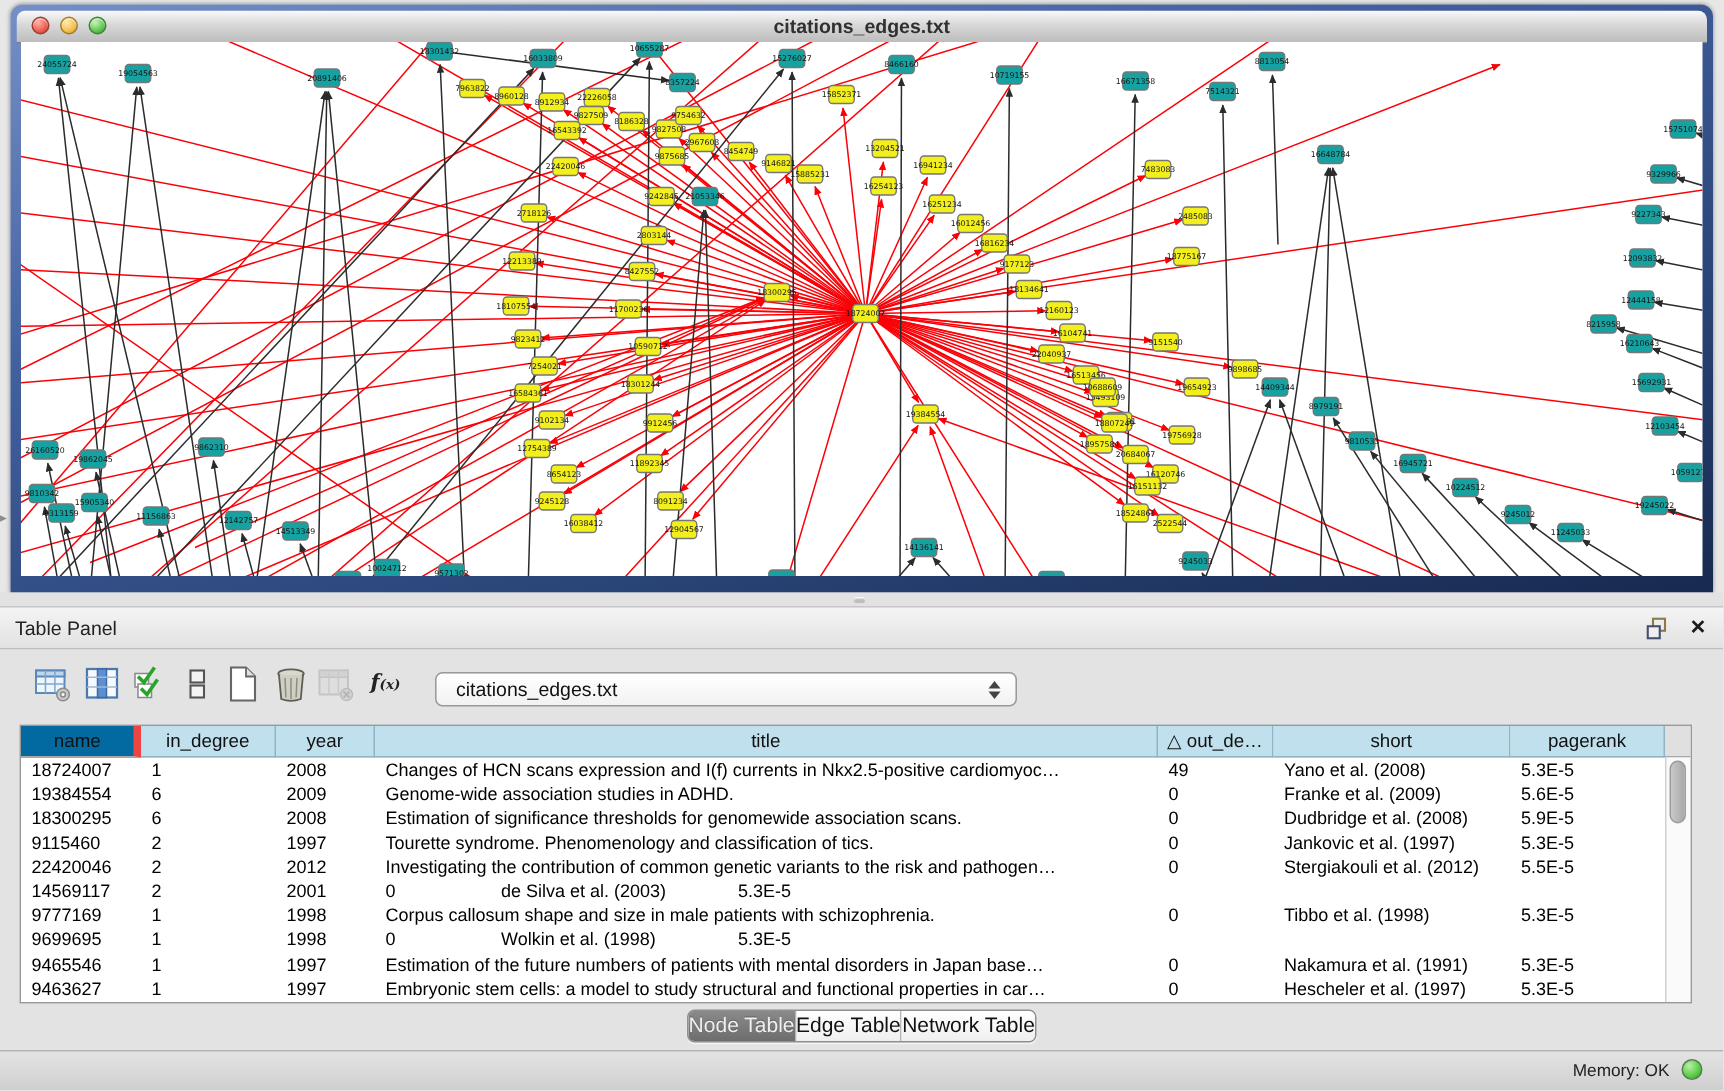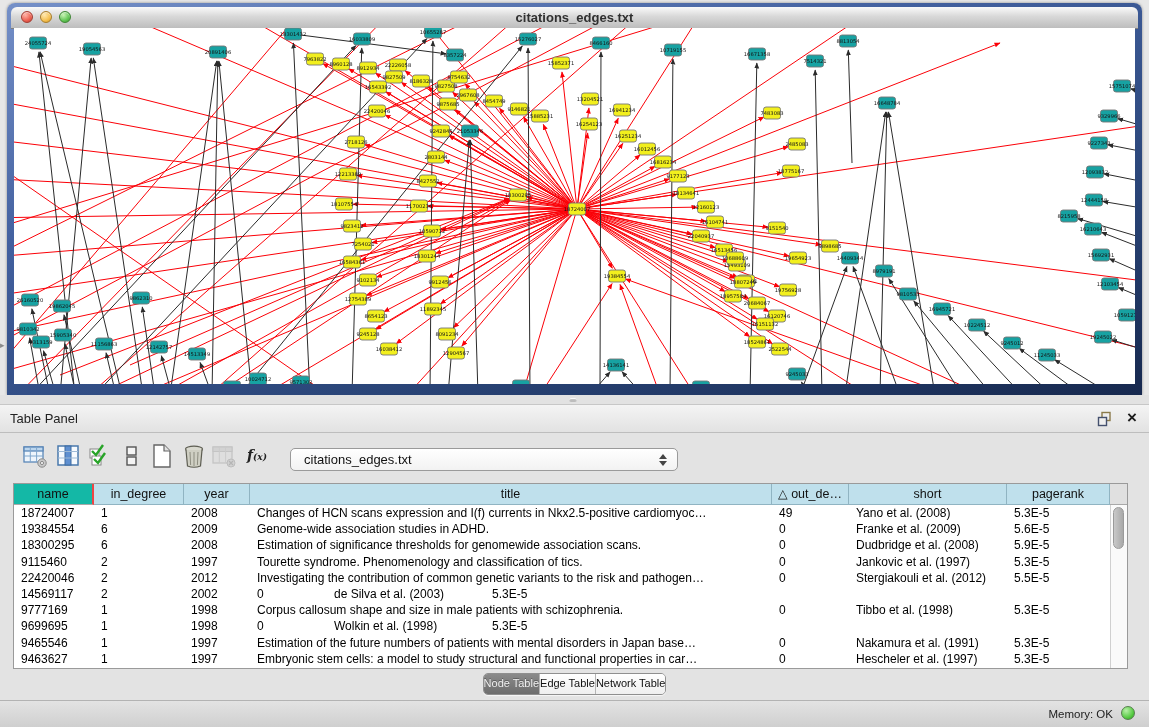--- a/index.html
+++ b/index.html
@@ -49,32 +49,32 @@
   .combo-arrows{position:absolute;right:9px;top:4px;width:9px;height:14px;}
   .combo-arrows .up{position:absolute;top:1px;left:0;width:0;height:0;border-left:4.5px solid transparent;border-right:4.5px solid transparent;border-bottom:5px solid #444;}
   .combo-arrows .down{position:absolute;bottom:1px;left:0;width:0;height:0;border-left:4.5px solid transparent;border-right:4.5px solid transparent;border-top:5px solid #444;}
 
   
   .table-wrap{position:absolute;left:13px;top:50px;width:1115px;height:186px;background:#fff;
     border:1px solid #9a9a9a;box-sizing:border-box;overflow:hidden;}
   .thead{display:flex;height:21px;}
   .hcell{box-sizing:border-box;height:21px;line-height:20px;text-align:center;font-size:12.5px;color:#111;
     background:#bfe0ec;border-right:1px solid #90b4c2;border-bottom:1px solid #90b4c2;overflow:hidden;white-space:nowrap;cursor:pointer;}
-  .hcell.hgray{background:#14b8a6;border-right:2px solid #ef4444;border-bottom:1px solid #a8a8a8;}
+  .hcell.hgray{background:#0369a1;border-right:5px solid #ef4444;border-bottom:1px solid #a8a8a8;}
   .hcorner{box-sizing:border-box;height:21px;background:#e0e0e0;border-bottom:1px solid #a8a8a8;flex:1;}
   .trow{display:flex;height:16.2px;align-items:center;cursor:default;}
   .tcell{box-sizing:border-box;padding-left:7px;font-size:12px;color:#000;overflow:hidden;white-space:nowrap;}
   .vscroll{position:absolute;right:0;top:21px;width:17px;bottom:0;background:#fafafa;border-left:1px solid #d0d0d0;box-sizing:border-box;}
   .vthumb{position:absolute;left:2px;top:2px;width:11px;height:42px;border-radius:6px;
     background:linear-gradient(90deg,#c9c9c9,#a8a8a8);border:1px solid #9a9a9a;box-sizing:border-box;cursor:pointer;}
 
   
   .tabs-row{position:absolute;left:0;top:240px;width:1149px;height:22px;display:flex;justify-content:center;}
   .seg{display:flex;border:1px solid #8f8f8f;border-radius:5px;overflow:hidden;height:20px;box-shadow:0 1px 1px rgba(255,255,255,.7);}
-  .seg-btn{padding:0 0;font-size:11px;line-height:19px;background:linear-gradient(#ffffff,#efefef);color:#111;
+  .seg-btn{padding:0 0;font-size:14px;line-height:19px;background:linear-gradient(#ffffff,#efefef);color:#111;
     border-right:1px solid #b5b5b5;cursor:pointer;white-space:nowrap;}
   .seg-btn:last-child{border-right:none;}
   .seg-btn.active{background:linear-gradient(#8a8a8a,#6d6d6d);color:#efefef;text-shadow:0 -1px 0 rgba(0,0,0,.3);}
 
   
   .statusbar{position:absolute;left:0;top:700px;width:1149px;height:27px;
     background:linear-gradient(#e3e3e3,#cfcfcf);border-top:1px solid #b3b3b3;box-sizing:border-box;}
   .mem-label{position:absolute;right:36px;top:7px;font-size:11.5px;color:#222;}
   .mem-dot{position:absolute;right:14px;top:5px;width:14px;height:14px;border-radius:50%;
     background:radial-gradient(circle at 35% 30%,#b8f0a8,#52c83e 65%,#2f9420);border:1px solid #56804e;box-sizing:border-box;}
@@ -877,21 +877,21 @@
             <div class="tcell" style="width:90px">2</div>
             <div class="tcell" style="width:66px">2012</div>
             <div class="tcell" style="width:522px">Investigating the contribution of common genetic variants to the risk and pathogen…</div>
             <div class="tcell" style="width:77px">0</div>
             <div class="tcell" style="width:158px">Stergiakouli et al. (2012)</div>
             <div class="tcell" style="width:103px">5.5E-5</div>
           </div>
           <div class="trow">
             <div class="tcell" style="width:80px">14569117</div>
             <div class="tcell" style="width:90px">2</div>
-            <div class="tcell" style="width:66px">2002</div>
+            <div class="tcell" style="width:66px">2001</div>
             <div class="tcell" style="width:77px">0</div>
             <div class="tcell" style="width:158px">de Silva et al. (2003)</div>
             <div class="tcell" style="width:103px">5.3E-5</div>
           </div>
           <div class="trow">
             <div class="tcell" style="width:80px">9777169</div>
             <div class="tcell" style="width:90px">1</div>
             <div class="tcell" style="width:66px">1998</div>
             <div class="tcell" style="width:522px">Corpus callosum shape and size in male patients with schizophrenia.</div>
             <div class="tcell" style="width:77px">0</div>

